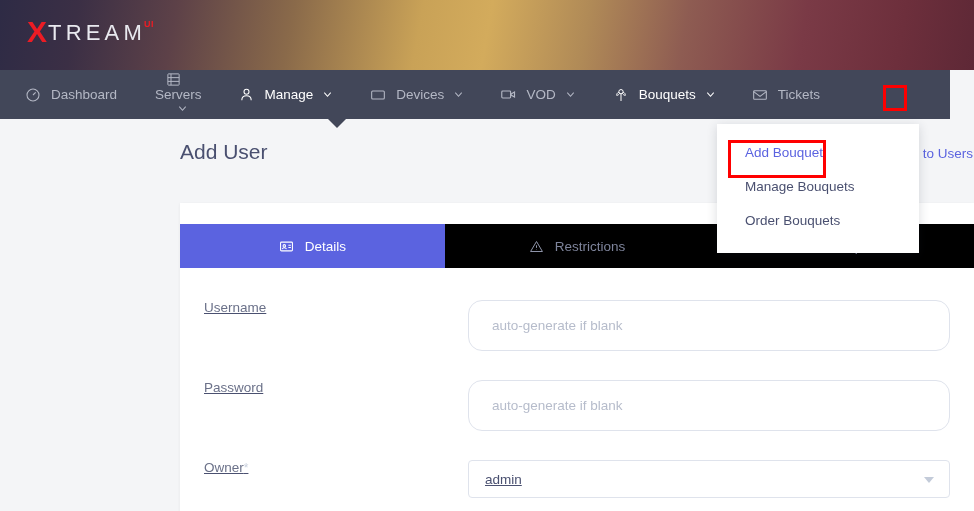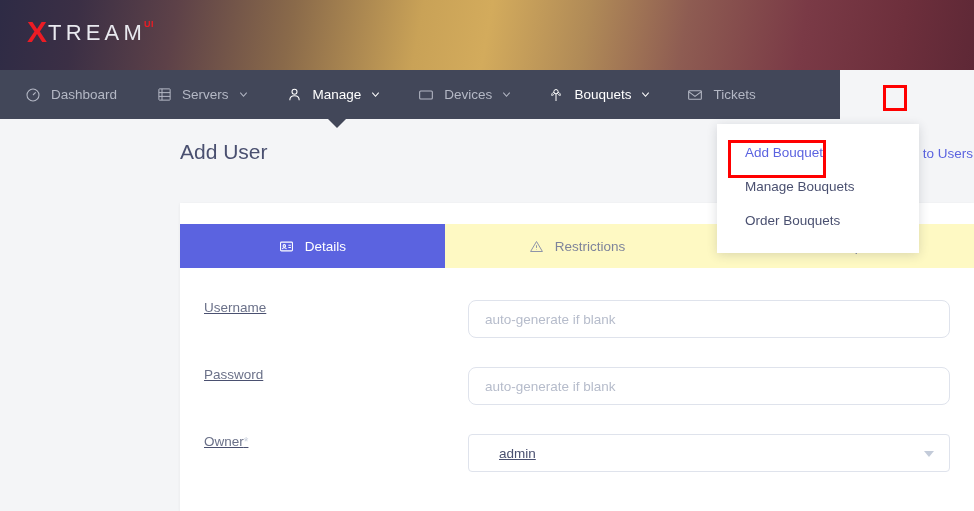--- a/index.html
+++ b/index.html
@@ -69,21 +69,21 @@
     color: #ec1c24;
     line-height: 1;
     margin-top: 3px;
     margin-left: -2px;
     letter-spacing: 0.5px;
   }
 
   
   .navbar {
     position: relative;
-    width: 840px;
+    width: 950px;
     height: 49px;
     background: #424759;
     display: flex;
     align-items: center;
     padding-left: 22px;
     z-index: 40;
   }
 
   .nav-item {
     display: flex;
@@ -115,21 +115,21 @@
     margin-left: 8px;
     width: 13px;
     height: 13px;
     display: inline-flex;
     align-items: center;
     justify-content: center;
     flex: none;
   }
 
   .nav-gap-1  { margin-right: 34px; }
-  .nav-gap-2  { margin-right: 32px; }
+  .nav-gap-2  { margin-right: 32px; flex-direction: column; }
   .nav-gap-3  { margin-right: 31px; }
   .nav-gap-4  { margin-right: 30px; }
   .nav-gap-5  { margin-right: 31px; }
   .nav-gap-6  { margin-right: 30px; }
   .nav-gap-7  { margin-right: 30px; }
 
   
   .annot-box {
     position: absolute;
     border: 3px solid #ff0000;
@@ -224,21 +224,21 @@
     min-height: 308px;
     background: #ffffff;
     box-shadow: 0 1px 3px rgba(40,44,63,0.07);
   }
 
   .card-top-pad { height: 21px; background: #ffffff; }
 
   .tabs {
     display: flex;
     height: 44px;
-    background: #fef9c3;
+    background: #000000;
   }
   .tab {
     flex: 1 1 0;
     display: flex;
     align-items: center;
     justify-content: center;
     font-size: 13.5px;
     color: #7e849b;
     cursor: pointer;
     white-space: nowrap;
@@ -277,41 +277,41 @@
     line-height: 1.2;
   }
   .req-star { color: #c9d0dd; font-size: 12px; }
 
   .form-control {
     flex: 1 1 auto;
     position: relative;
   }
   .text-input {
     width: 100%;
-    height: 38px;
+    height: 51px;
     border: 1px solid #dfe3ec;
-    border-radius: 8px;
+    border-radius: 14px;
     background: #ffffff;
-    padding: 0 16px;
+    padding: 0 23px;
     font-size: 13.5px;
     font-family: "Liberation Sans", sans-serif;
     color: #4a5070;
     outline: none;
   }
   .text-input::placeholder { color: #b6bccb; }
 
   .select-box {
     width: 100%;
     height: 38px;
     border: 1px solid #dfe3ec;
     border-radius: 4px;
     background: #ffffff;
     display: flex;
     align-items: center;
-    padding: 0 30px;
+    padding: 0 16px;
     font-size: 13.5px;
     color: #4a5070;
     cursor: pointer;
     position: relative;
   }
   .select-arrow {
     position: absolute;
     right: 15px;
     top: 50%;
     margin-top: -2px;
@@ -381,20 +381,34 @@
       </svg>
     </span>
     <span class="nav-label">Devices</span>
     <span class="nav-caret">
       <svg width="11" height="11" viewBox="0 0 24 24" fill="none" stroke="#b4b8c5" stroke-width="2.2">
           <path d="M5 8l7 8 7-8"></path>
         </svg>
     </span>
   </div>
 
+  <div class="nav-item nav-gap-5">
+    <span class="nav-icon">
+      <svg width="17" height="17" viewBox="0 0 24 24" fill="none" stroke="#b4b8c5" stroke-width="1.6">
+        <rect x="2.5" y="7" width="12.5" height="10" rx="1.3"></rect>
+          <path d="M15 11.5l5.5-3v7l-5.5-3z"></path>
+      </svg>
+    </span>
+    <span class="nav-label">VOD</span>
+    <span class="nav-caret">
+      <svg width="11" height="11" viewBox="0 0 24 24" fill="none" stroke="#b4b8c5" stroke-width="2.2">
+          <path d="M5 8l7 8 7-8"></path>
+        </svg>
+    </span>
+  </div>
 
 
   <div class="nav-item active nav-gap-7">
     <span class="nav-icon">
       <svg width="16" height="16" viewBox="0 0 24 24" fill="none" stroke="#ffffff" stroke-width="1.5">
         <circle cx="12" cy="7" r="3.2"></circle>
         <path d="M8.8 7.8C6.5 8.6 5.2 10.6 5.6 12.6c2-.2 3.6-1.5 4.2-3.1"></path>
         <path d="M15.2 7.8c2.3.8 3.6 2.8 3.2 4.8-2-.2-3.6-1.5-4.2-3.1"></path>
         <path d="M12 10.5V21"></path>
       </svg>

